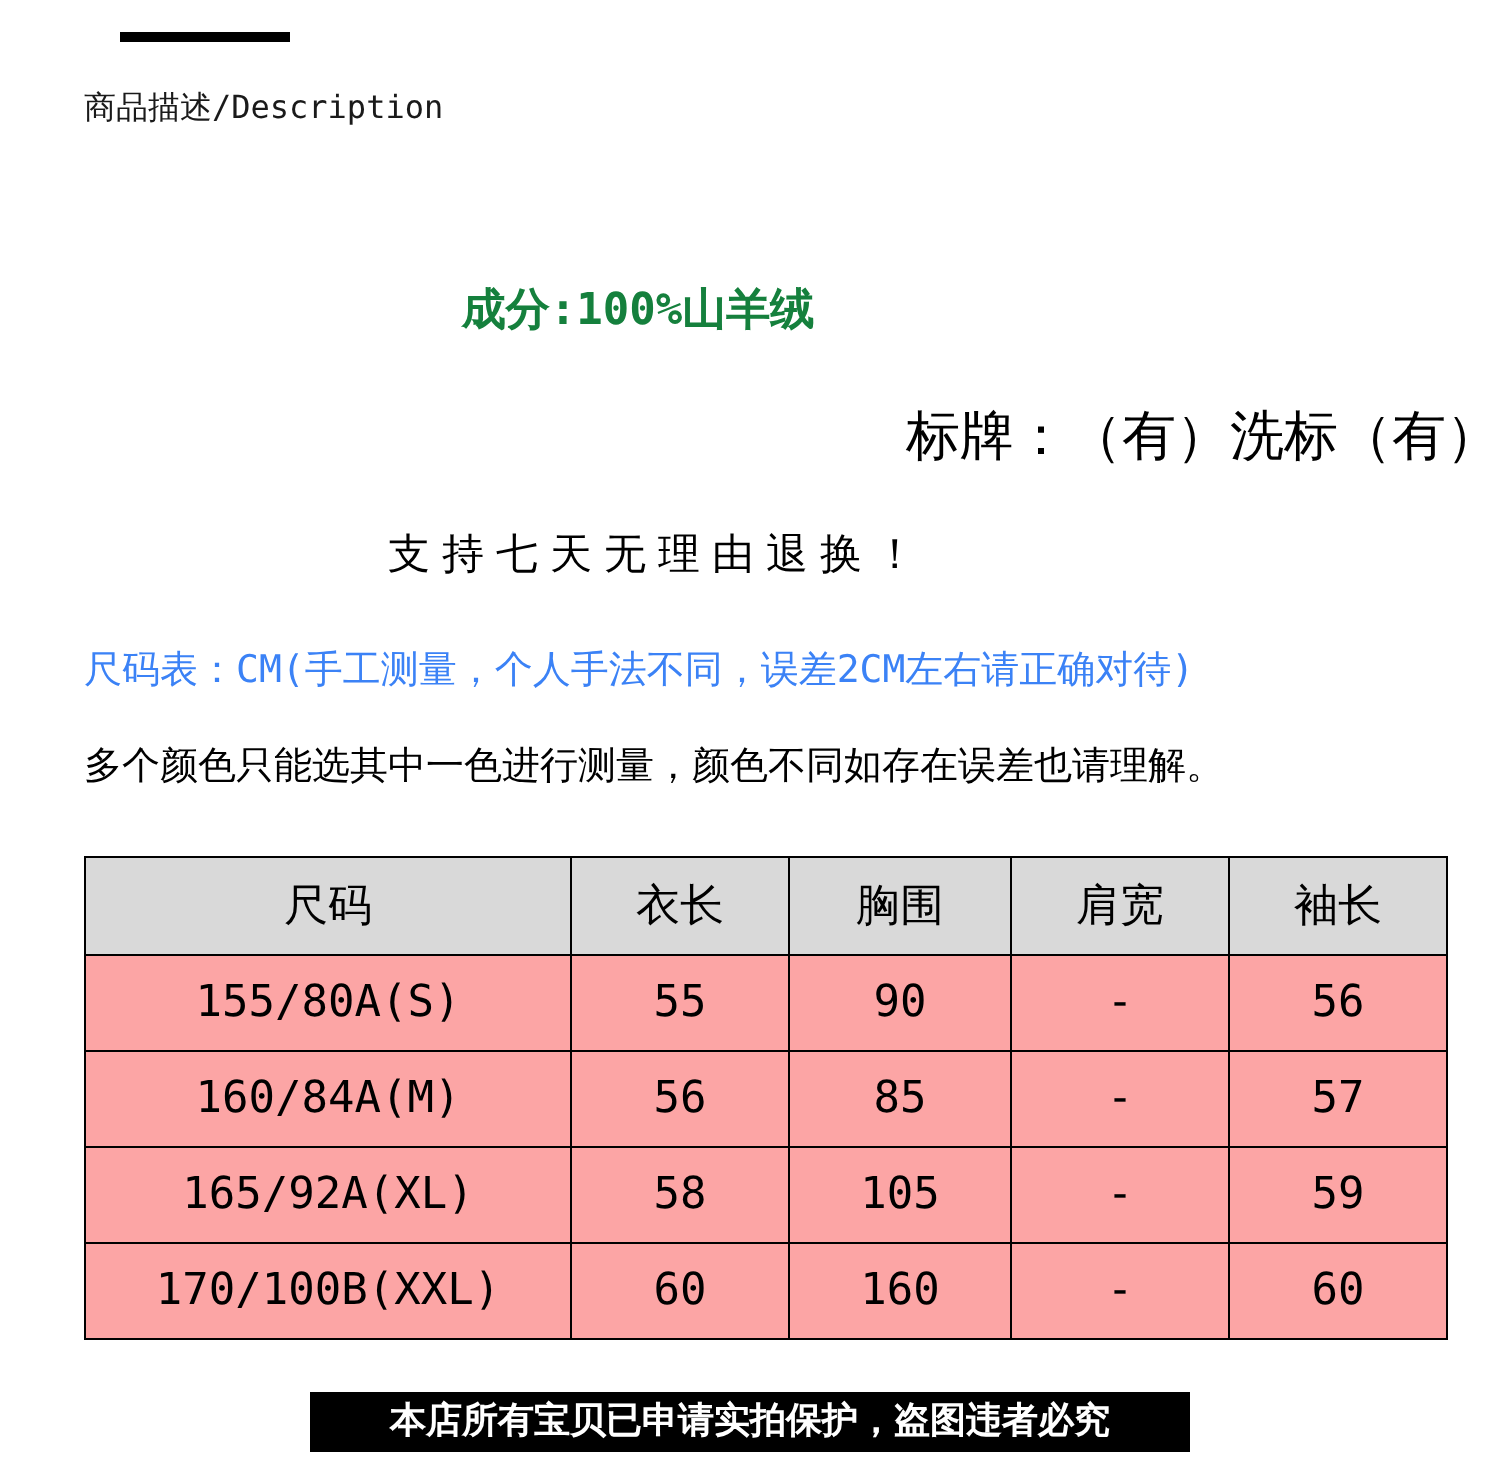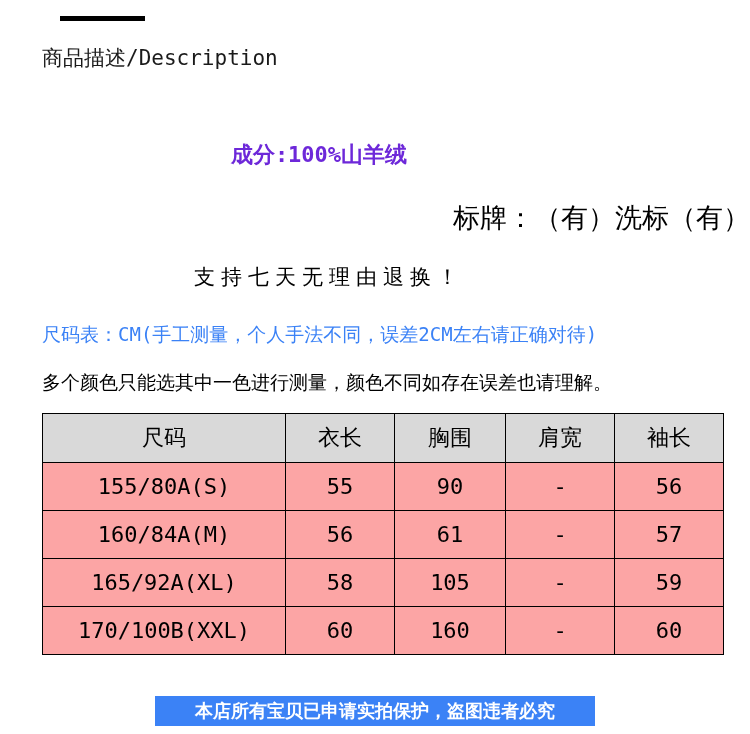--- a/index.html
+++ b/index.html
@@ -26,35 +26,35 @@
     top: 16px;
     width: 85px;
     height: 5px;
     background: #000000;
   }
   .section-title {
     position: absolute;
     left: 42px;
     top: 44px;
     font-family: "DejaVu Sans Mono", monospace;
-    font-size: 21px;
+    font-size: 16px;
     letter-spacing: 0px;
     color: #1a1a1a;
     white-space: nowrap;
   }
   .line-composition {
     position: absolute;
     left: 0;
     top: 140px;
     width: 638px;
     text-align: center;
     font-family: "DejaVu Sans Mono", monospace;
     font-size: 22px;
     font-weight: bold;
-    color: #6d28d9;
+    color: #15803d;
   }
   .line-label {
     position: absolute;
     left: 0;
     top: 200px;
     width: 750px;
     text-align: right;
     font-family: "DejaVu Sans Mono", monospace;
     font-size: 27px;
     color: #000000;
@@ -84,21 +84,21 @@
     left: 42px;
     top: 370px;
     font-family: Liberation Sans, sans-serif;
     font-size: 19px;
     color: #000000;
     white-space: nowrap;
   }
   .size-table {
     position: absolute;
     left: 42px;
-    top: 413px;
+    top: 428px;
     width: 666px;
     border-collapse: collapse;
     table-layout: fixed;
     padding-left: 36px;
   }
   .size-table th,
   .size-table td {
     border: 1px solid #000000;
     text-align: center;
     font-family: "DejaVu Sans Mono", monospace;
@@ -119,21 +119,21 @@
   .col-len  { width: 106px; }
   .col-bust { width: 108px; }
   .col-sh   { width: 106px; }
   .col-sl   { width: 106px; }
   .footer-banner {
     position: absolute;
     left: 155px;
     top: 696px;
     width: 440px;
     height: 30px;
-    background: #3b82f6;
+    background: #000000;
     color: #ffffff;
     font-family: "DejaVu Sans Mono", monospace;
     font-size: 18px;
     font-weight: bold;
     line-height: 30px;
     text-align: center;
     white-space: nowrap;
   }
 </style>
 </head>
@@ -169,21 +169,21 @@
       <tr>
         <td>155/80A(S)</td>
         <td>55</td>
         <td>90</td>
         <td>-</td>
         <td>56</td>
       </tr>
       <tr>
         <td>160/84A(M)</td>
         <td>56</td>
-        <td>61</td>
+        <td>85</td>
         <td>-</td>
         <td>57</td>
       </tr>
       <tr>
         <td>165/92A(XL)</td>
         <td>58</td>
         <td>105</td>
         <td>-</td>
         <td>59</td>
       </tr>

